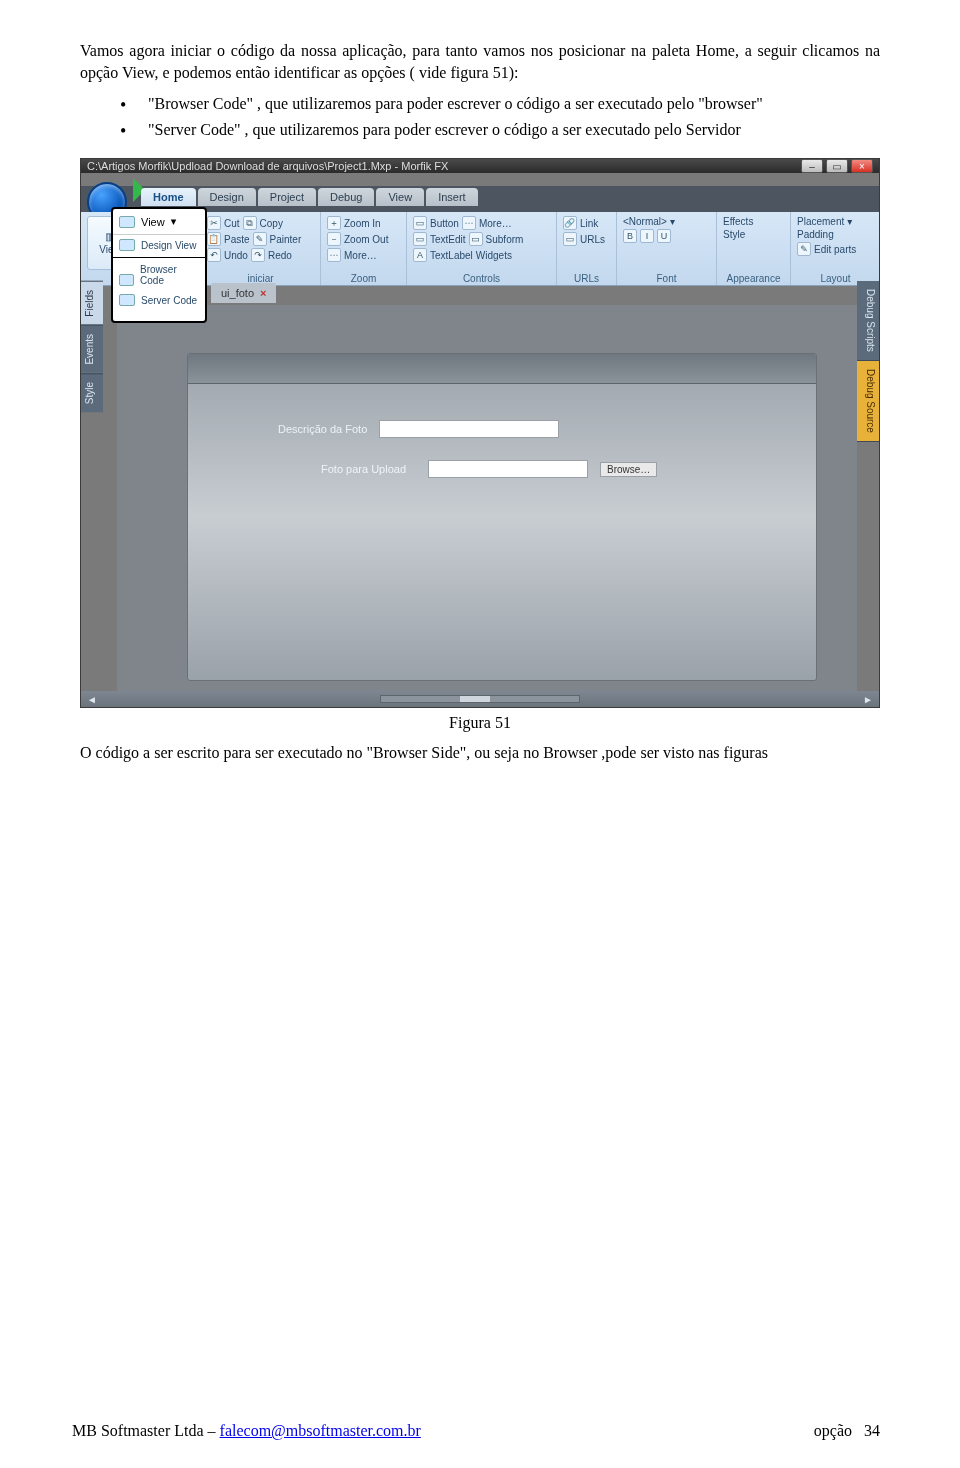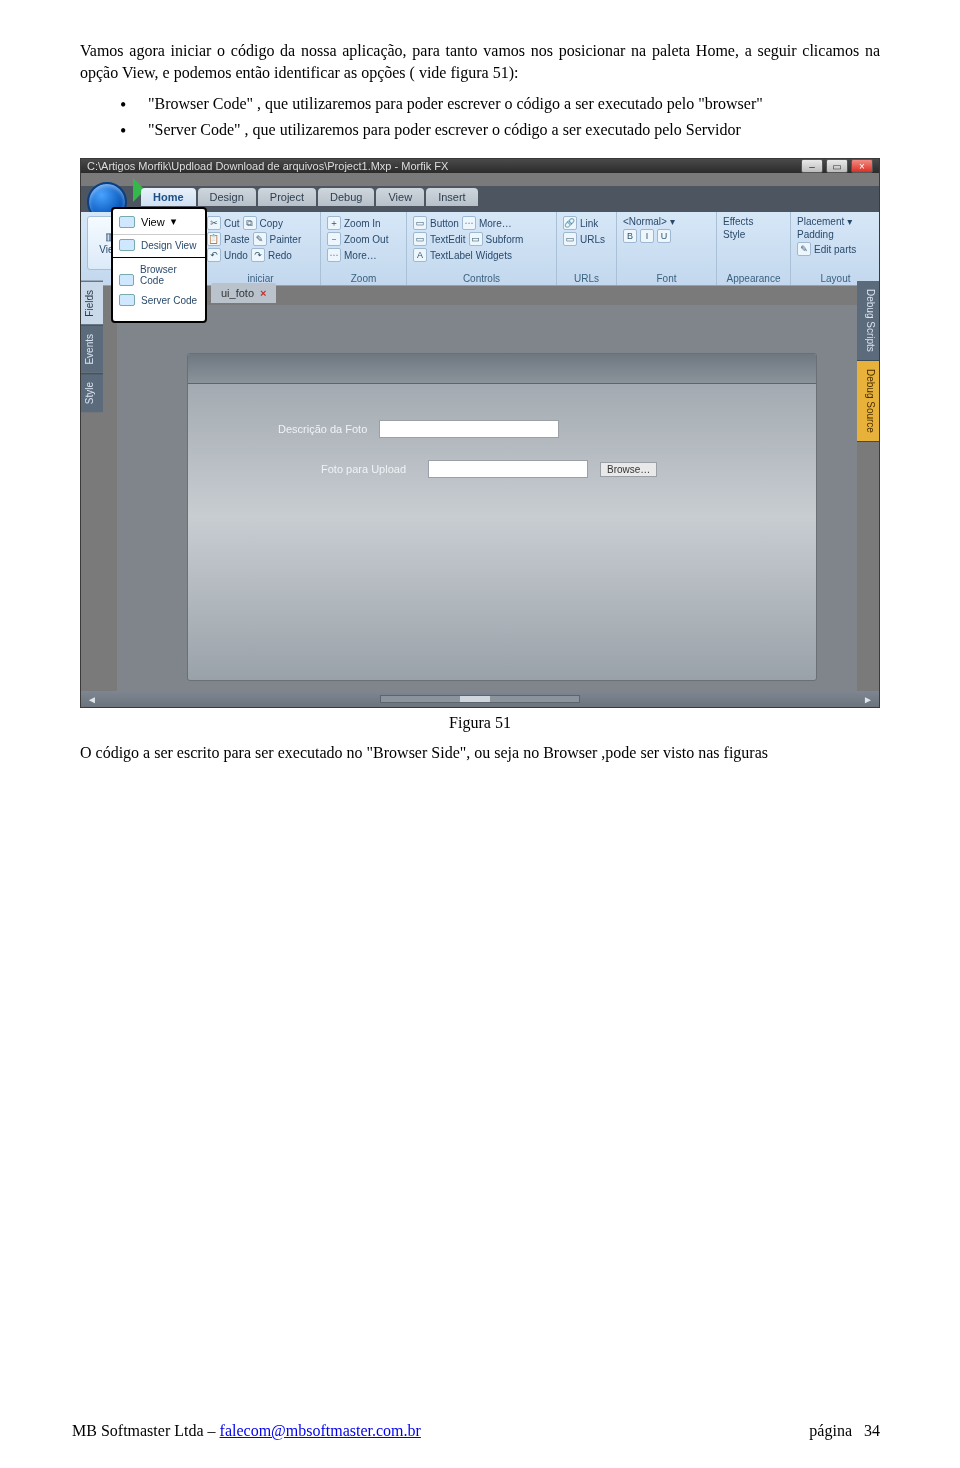--- a/index.html
+++ b/index.html
@@ -368,15 +368,15 @@
 </div>
 
 <p class="caption">Figura 51</p>
 <p class="para after-fig">O código a ser escrito para ser executado no "Browser Side", ou seja no Browser ,pode ser visto nas figuras</p>
 
 <div class="footer">
   <span>
     <span>MB Softmaster Ltda – </span><a href="#">falecom@mbsoftmaster.com.br</a>
   </span>
   <span>
-    <span>página</span>&nbsp;&nbsp;&nbsp;<span>34</span>
+    <span>opção</span>&nbsp;&nbsp;&nbsp;<span>34</span>
   </span>
 </div>
 
 </body></html>

